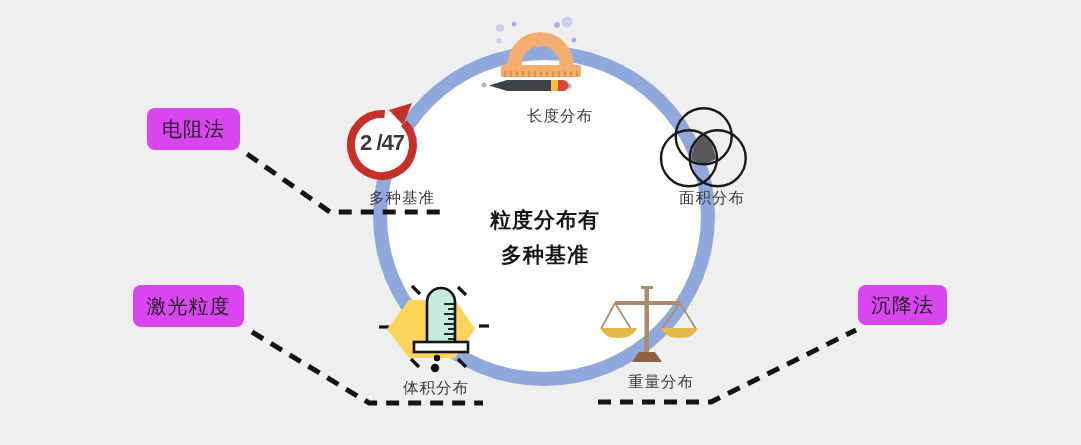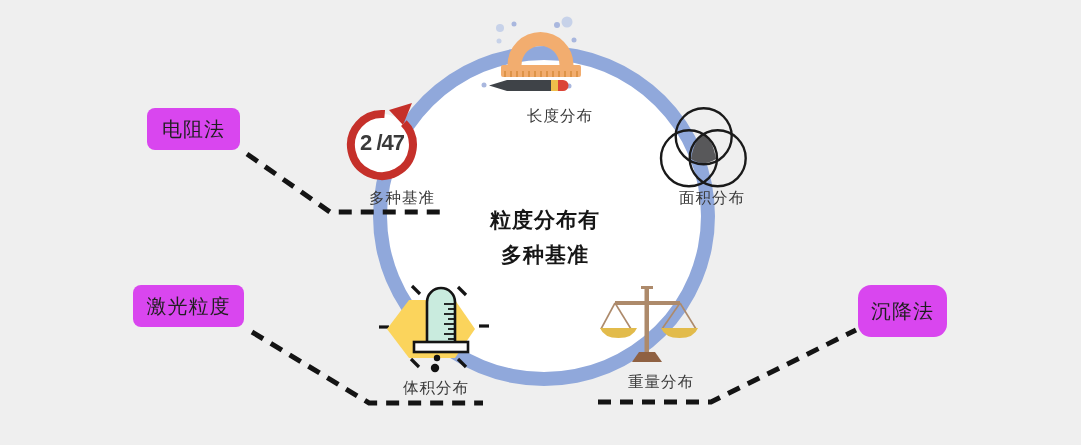--- a/index.html
+++ b/index.html
@@ -27,21 +27,21 @@
   .dist-area{left:652px;top:188px;}
   .dist-volume{left:376px;top:378px;}
   .dist-weight{left:601px;top:372px;text-align:center;}
   
   .method{
     background:#d946ef;border-radius:8px;color:#1F1F1F;font-size:20px;
     display:flex;align-items:center;justify-content:center;letter-spacing:1px;
   }
   .method-resistance{left:147px;top:108px;width:93px;height:42px;}
   .method-laser{left:133px;top:285px;width:111px;height:42px;}
-  .method-sedimentation{left:858px;top:285px;width:89px;height:52px;border-radius:13px;}
+  .method-sedimentation{left:858px;top:285px;width:89px;height:40px;}
   
   .counter-text{
     left:342px;top:98px;width:80px;height:84px;display:flex;align-items:center;justify-content:center;
     padding-top:5px;box-sizing:border-box;
     font-size:22px;font-weight:bold;color:#3A3A3A;letter-spacing:-1px;
   }
   svg{display:block;}
 </style>
 </head>
 <body>

